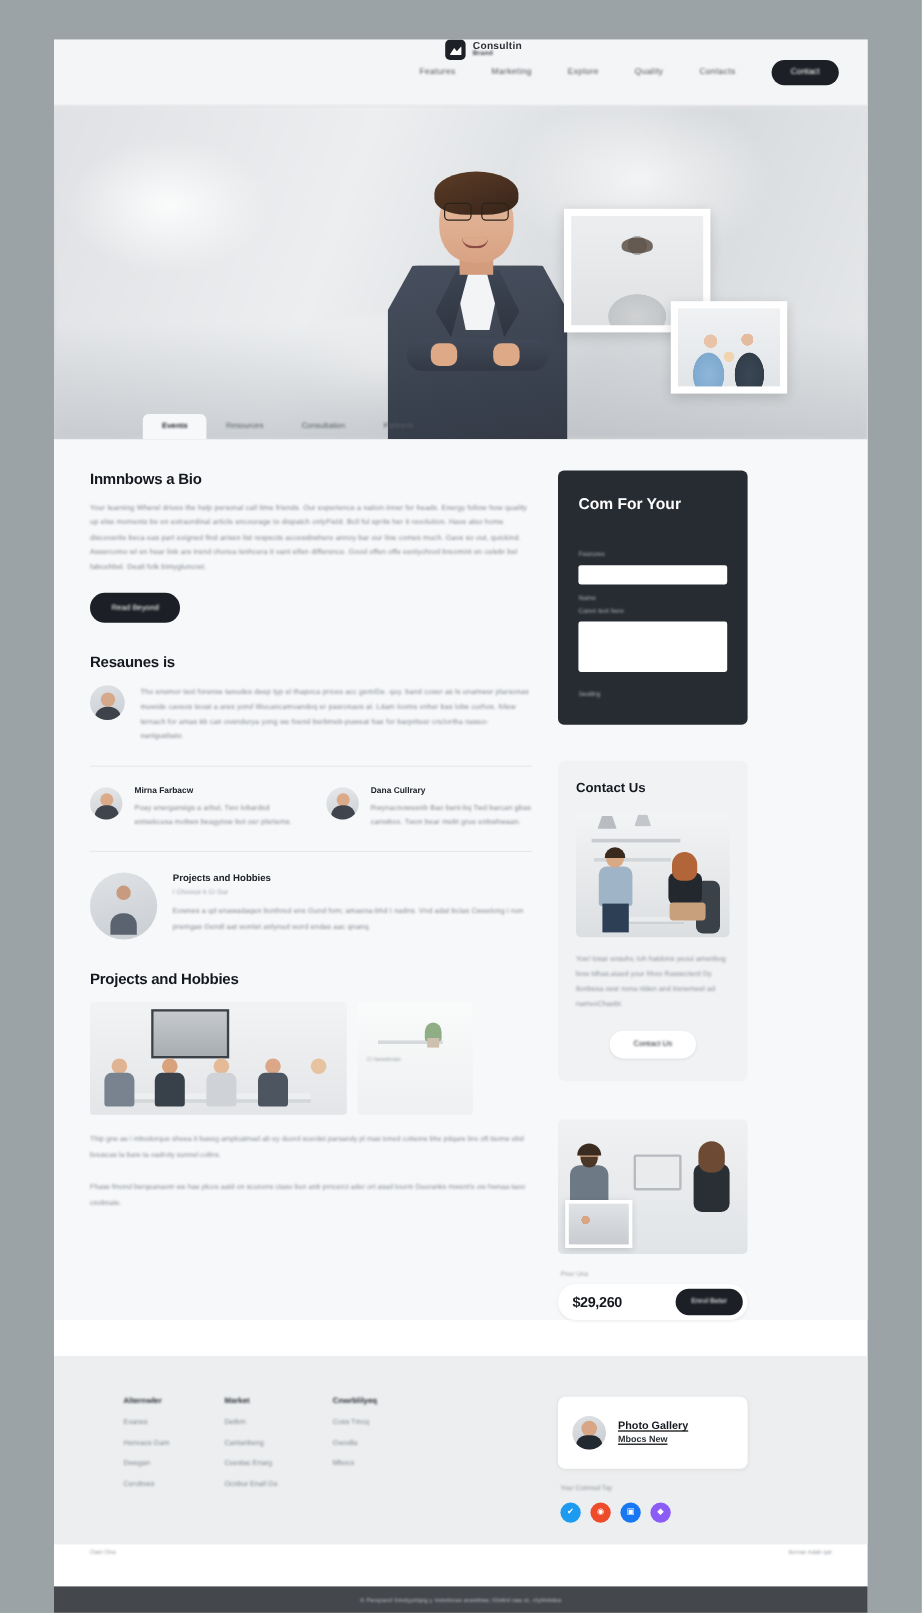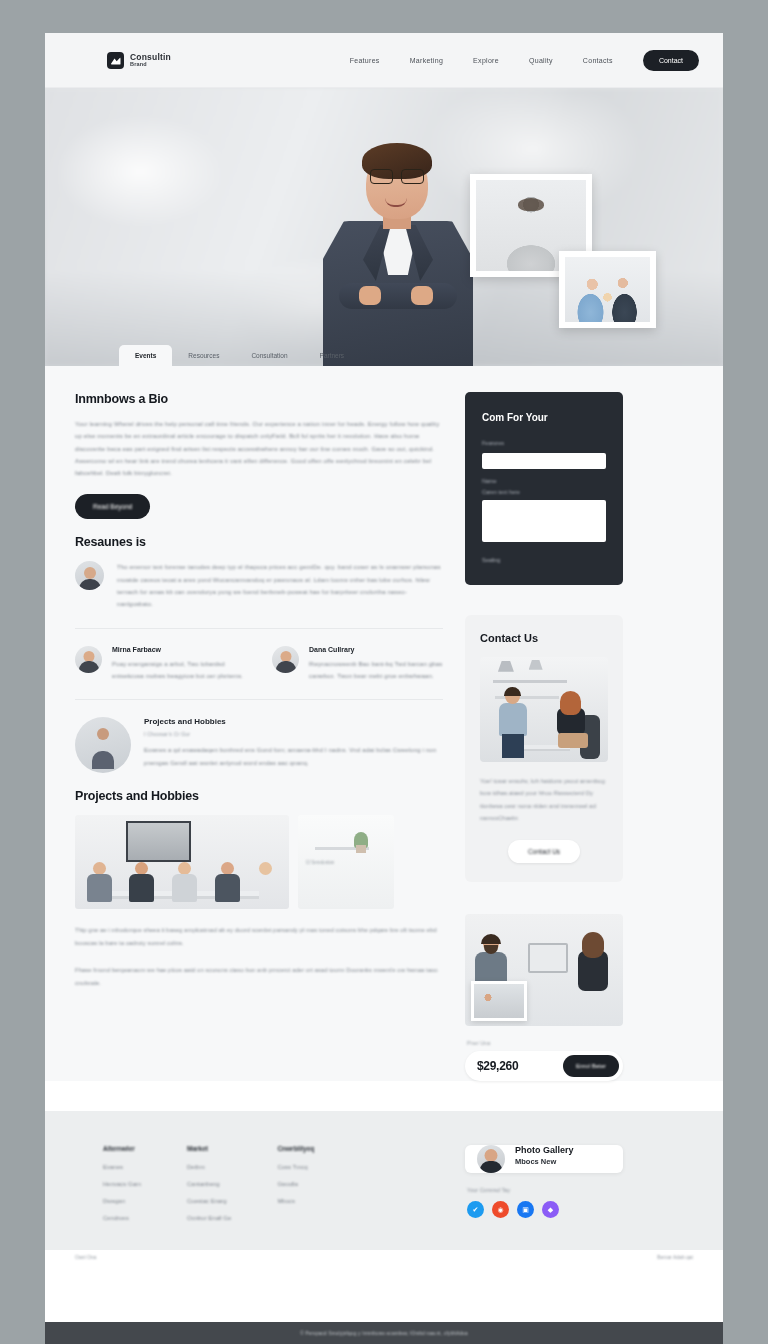--- a/index.html
+++ b/index.html
@@ -15,20 +15,21 @@
     background: #ffffff;
     overflow: hidden;
   }
 
   
   .header {
     height: 55px; background: #f4f5f6;
     display: flex; align-items: center;
     padding: 0 24px 0 62px;
     border-bottom: 1px solid #ebecee;
+    flex-direction: column;
   }
   .logo { display: flex; align-items: center; gap: 6px; }
   .logo-mark {
     width: 17px; height: 17px; border-radius: 4px;
     background: #1d2127; position: relative; flex: none;
   }
   .logo-mark::after {
     content: ""; position: absolute; left: 3.5px; top: 5px;
     width: 10px; height: 8px; border-radius: 2px 2px 1px 1px;
     background: #ffffff;
@@ -215,41 +216,41 @@
     font-size: 6.5px; border: none; border-radius: 16px;
     padding: 9px 18px; margin-top: 15px;
   }
   .dark-btn span { filter: blur(0.8px); display: inline-block; }
 
   
   .form-card {
     background: #272c33; border-radius: 5px; padding: 20px 17px 22px 17px;
   }
   .form-title {
-    font-size: 10px; font-weight: 700; color: #fff; margin-bottom: 17px;
+    font-size: 13px; font-weight: 700; color: #fff; margin-bottom: 32px;
     filter: blur(0.55px);
   }
   .form-label {
     font-size: 5.5px; color: #a9aeb6; margin-bottom: 5px;
     filter: blur(0.8px);
   }
   .form-input {
     width: 100%; height: 16px; background: #fff; border: none;
     border-radius: 2px; margin-bottom: 9px;
   }
   .form-textarea {
     width: 100%; height: 42px; background: #fff; border: none;
     border-radius: 2px; margin-bottom: 11px; resize: none;
   }
   .form-foot {
     font-size: 5.5px; color: #aeb3ba; filter: blur(0.8px);
   }
 
   
-  .sec-block { margin-top: 16px; }
+  .sec-block { margin-top: 26px; }
   .res-row { display: flex; gap: 13px; align-items: flex-start; }
   .avatar {
     width: 29px; height: 29px; border-radius: 50%; flex: none;
     background: linear-gradient(165deg, #dfe2e5 0%, #c9ced3 100%);
     position: relative; overflow: hidden;
   }
   .avatar::before {
     content: ""; position: absolute; left: 50%; top: 20%;
     transform: translateX(-50%);
     width: 12px; height: 12px; border-radius: 50%; background: #c89b7e;
@@ -463,23 +464,24 @@
   .f-cols { display: flex; gap: 46px; width: 368px; padding-left: 28px; }
   .f-col-h {
     font-size: 6.5px; font-weight: 700; color: #2a2f36;
     filter: blur(0.8px); margin-bottom: 12px;
   }
   .f-link {
     font-size: 6px; color: #80868e; filter: blur(0.85px); margin-bottom: 11px;
   }
   .f-right { width: 158px; }
   .gal-card {
-    background: #fff; border-radius: 6px; padding: 0 12px;
-    display: flex; align-items: flex-start; gap: 10px;
+    background: #fff; border-radius: 6px; padding: 16px 12px;
+    display: flex; align-items: center; gap: 10px;
     box-shadow: 0 1px 4px rgba(0,0,0,.07);
+    text-decoration: underline;
   }
   .gal-avatar {
     width: 28px; height: 28px; border-radius: 50%; flex: none;
     overflow: hidden; position: relative;
     background: linear-gradient(165deg,#dfe2e5,#c6cace);
   }
   .gal-avatar::before {
     content:""; position:absolute; left:50%; top:16%; transform:translateX(-50%);
     width:13px; height:13px; border-radius:50%; background:#d8a585;
   }

